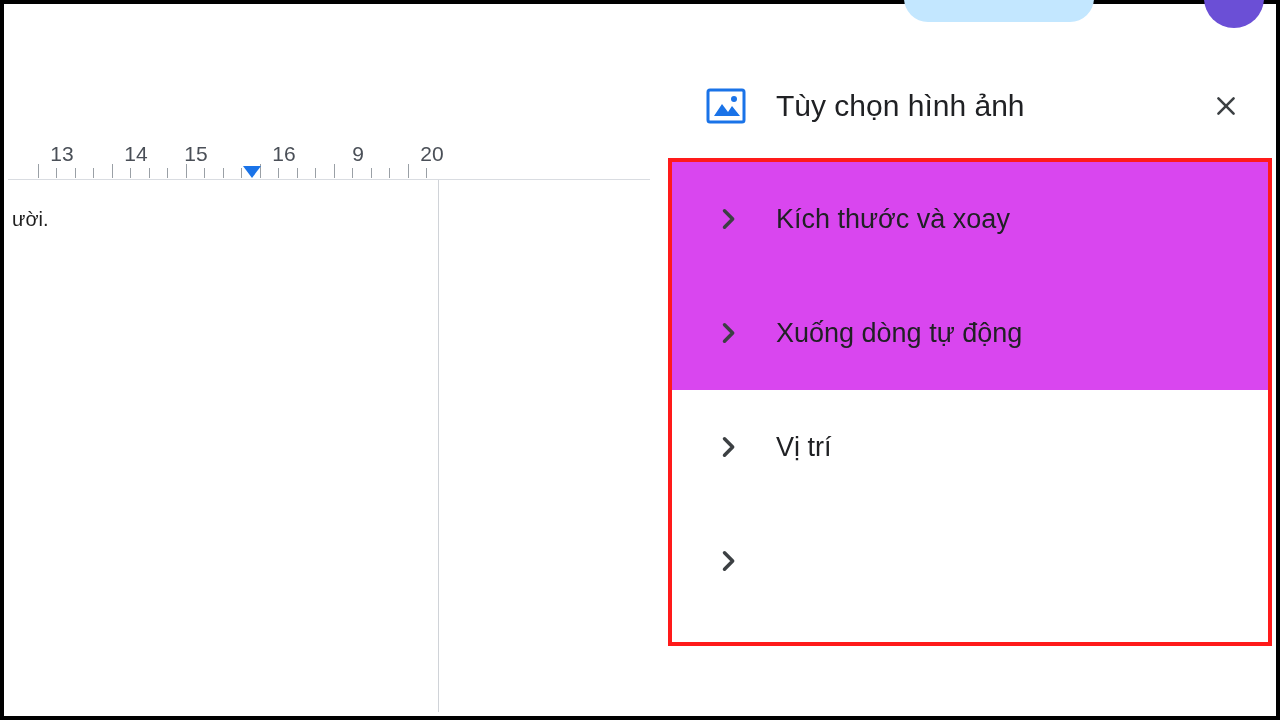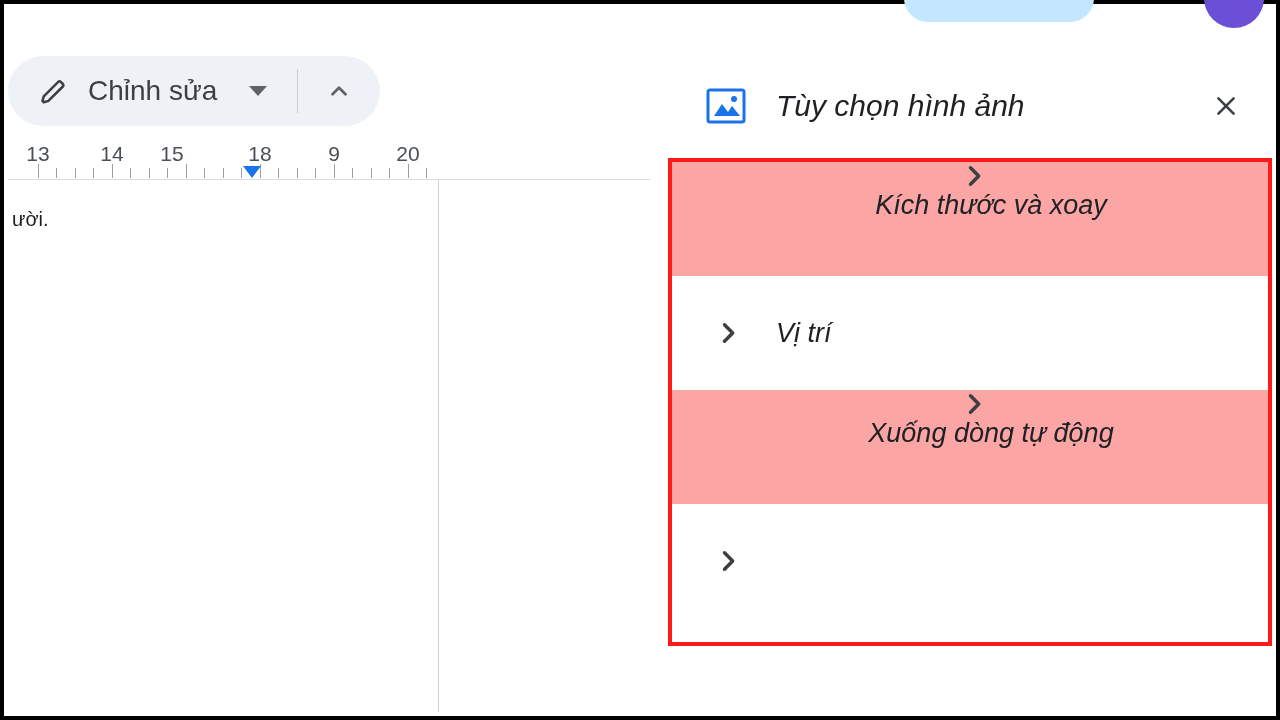--- a/index.html
+++ b/index.html
@@ -16,75 +16,58 @@
   .edit-seg { display: flex; align-items: center; gap: 18px; padding: 0 30px 0 32px; height: 100%; cursor: pointer; }
   .edit-seg svg { width: 30px; height: 30px; }
   .edit-label { font-size: 28px; color: #3c4043; }
   .drop-icon { width: 0; height: 0; border-left: 9px solid transparent; border-right: 9px solid transparent; border-top: 10px solid #5f6368; margin-left: 14px; }
   .sep { width: 1px; height: 44px; background: #c9ccd1; }
   .collapse-seg { display: flex; align-items: center; justify-content: center; width: 82px; height: 100%; cursor: pointer; }
   .collapse-seg svg { width: 26px; height: 26px; }
 
   
   .ruler { position: absolute; left: 4px; top: 134px; width: 642px; height: 42px; border-bottom: 1px solid #d9dce1; background: #fff; }
-  .ruler-num { position: absolute; top: 4px; font-size: 21px; color: #4a4f57; transform: translateX(-50%); user-select: none; }
+  .ruler-num { position: absolute; top: 4px; font-size: 21px; color: #4a4f57; transform: translateX(-50%); user-select: none; margin-left: 24px; }
   .ruler-tick { position: absolute; top: 30px; width: 1px; height: 10px; background: #9aa0a6; }
   .ruler-tick.major { top: 26px; height: 14px; }
   .ruler-marker { position: absolute; top: 28px; transform: translateX(-50%); }
 
   
   .doc-area { position: absolute; left: 4px; top: 176px; width: 642px; bottom: 4px; background: #fff; }
   .page-edge { position: absolute; left: 430px; top: 0; bottom: 0; width: 1px; background: #d0d3d8; }
   .doc-text { position: absolute; left: 4px; top: 28px; font-size: 20px; color: #1f1f1f; font-family: Arial, sans-serif; }
 
   
-  .sidebar { position: absolute; right: 4px; top: 54px; width: 608px; bottom: 4px; background: #fff; font-style: italic; }
+  .sidebar { position: absolute; right: 4px; top: 54px; width: 608px; bottom: 4px; background: #fff; }
   .sb-head { display: flex; align-items: center; height: 96px; padding: 0 24px 0 40px; }
   .sb-icon-wrap { width: 44px; height: 40px; margin-right: 28px; display: flex; align-items: center; justify-content: center; }
   .sb-title { font-size: 30px; color: #202124; flex: 1; }
   .sb-close { width: 44px; height: 44px; display: flex; align-items: center; justify-content: center; cursor: pointer; border-radius: 50%; }
   .sb-close svg { width: 26px; height: 26px; }
 
   .sb-body { position: absolute; left: 4px; right: 0; top: 100px; border: 4px solid #ff1a1a; padding-bottom: 24px; }
   .opt { display: flex; align-items: center; height: 114px; padding-left: 42px; cursor: pointer; }
-  .opt.shaded { background: #fca5a5; flex-direction: column; }
+  .opt.shaded { background: #d946ef; }
   .opt-arrow { width: 28px; height: 28px; margin-right: 34px; }
   .opt-label { font-size: 27px; color: #202124; }
 </style>
 </head>
 <body>
 
 <div class="frame">
 
   <div class="top-pill"></div>
   <div class="top-avatar"></div>
 
-  <div class="toolbar">
-    <div class="tool-pill">
-      <div class="edit-seg">
-        <svg viewBox="0 0 24 24" fill="none" stroke="#3c4043" stroke-width="2">
-          <path d="M3 21l3.7-1 11.6-11.6a1.4 1.4 0 0 0 0-2L16.6 4.7a1.4 1.4 0 0 0-2 0L3 16.3 2 20z"></path>
-        </svg>
-        <span class="edit-label">Chỉnh sửa</span>
-        <span class="drop-icon"></span>
-      </div>
-      <div class="sep"></div>
-      <div class="collapse-seg">
-        <svg viewBox="0 0 24 24" fill="none" stroke="#5f6368" stroke-width="2.5" stroke-linecap="round" stroke-linejoin="round">
-          <polyline points="6 15 12 9 18 15"></polyline>
-        </svg>
-      </div>
-    </div>
-  </div>
 
   <div class="ruler">
     <span class="ruler-num" style="left:30px">13</span>
     <span class="ruler-num" style="left:104px">14</span>
     <span class="ruler-num" style="left:164px">15</span>
-    <span class="ruler-num" style="left:252px">18</span>
+    <span class="ruler-num" style="left:252px">16</span>
     <span class="ruler-num" style="left:326px">9</span>
     <span class="ruler-num" style="left:400px">20</span>
 
     <span class="ruler-tick major" style="left:30px"></span>
     <span class="ruler-tick" style="left:48px"></span>
       <span class="ruler-tick" style="left:67px"></span>
       <span class="ruler-tick" style="left:85px"></span>
     <span class="ruler-tick major" style="left:104px"></span>
     <span class="ruler-tick" style="left:122px"></span>
       <span class="ruler-tick" style="left:141px"></span>
@@ -133,31 +116,31 @@
       </div>
     </div>
 
     <div class="sb-body">
       <div class="opt shaded">
         <svg class="opt-arrow" viewBox="0 0 24 24" fill="none" stroke="#3c4043" stroke-width="3" stroke-linecap="round" stroke-linejoin="round">
             <polyline points="9 5 16 12 9 19"></polyline>
           </svg>
         <span class="opt-label">Kích thước và xoay</span>
       </div>
+      <div class="opt shaded">
+        <svg class="opt-arrow" viewBox="0 0 24 24" fill="none" stroke="#3c4043" stroke-width="3" stroke-linecap="round" stroke-linejoin="round">
+            <polyline points="9 5 16 12 9 19"></polyline>
+          </svg>
+        <span class="opt-label">Xuống dòng tự động</span>
+      </div>
       <div class="opt">
         <svg class="opt-arrow" viewBox="0 0 24 24" fill="none" stroke="#3c4043" stroke-width="3" stroke-linecap="round" stroke-linejoin="round">
             <polyline points="9 5 16 12 9 19"></polyline>
           </svg>
         <span class="opt-label">Vị trí</span>
-      </div>
-      <div class="opt shaded">
-        <svg class="opt-arrow" viewBox="0 0 24 24" fill="none" stroke="#3c4043" stroke-width="3" stroke-linecap="round" stroke-linejoin="round">
-            <polyline points="9 5 16 12 9 19"></polyline>
-          </svg>
-        <span class="opt-label">Xuống dòng tự động</span>
       </div>
       <div class="opt">
         <svg class="opt-arrow" viewBox="0 0 24 24" fill="none" stroke="#3c4043" stroke-width="3" stroke-linecap="round" stroke-linejoin="round">
             <polyline points="9 5 16 12 9 19"></polyline>
           </svg>
       </div>
     </div>
   </div>
 
 </div>

